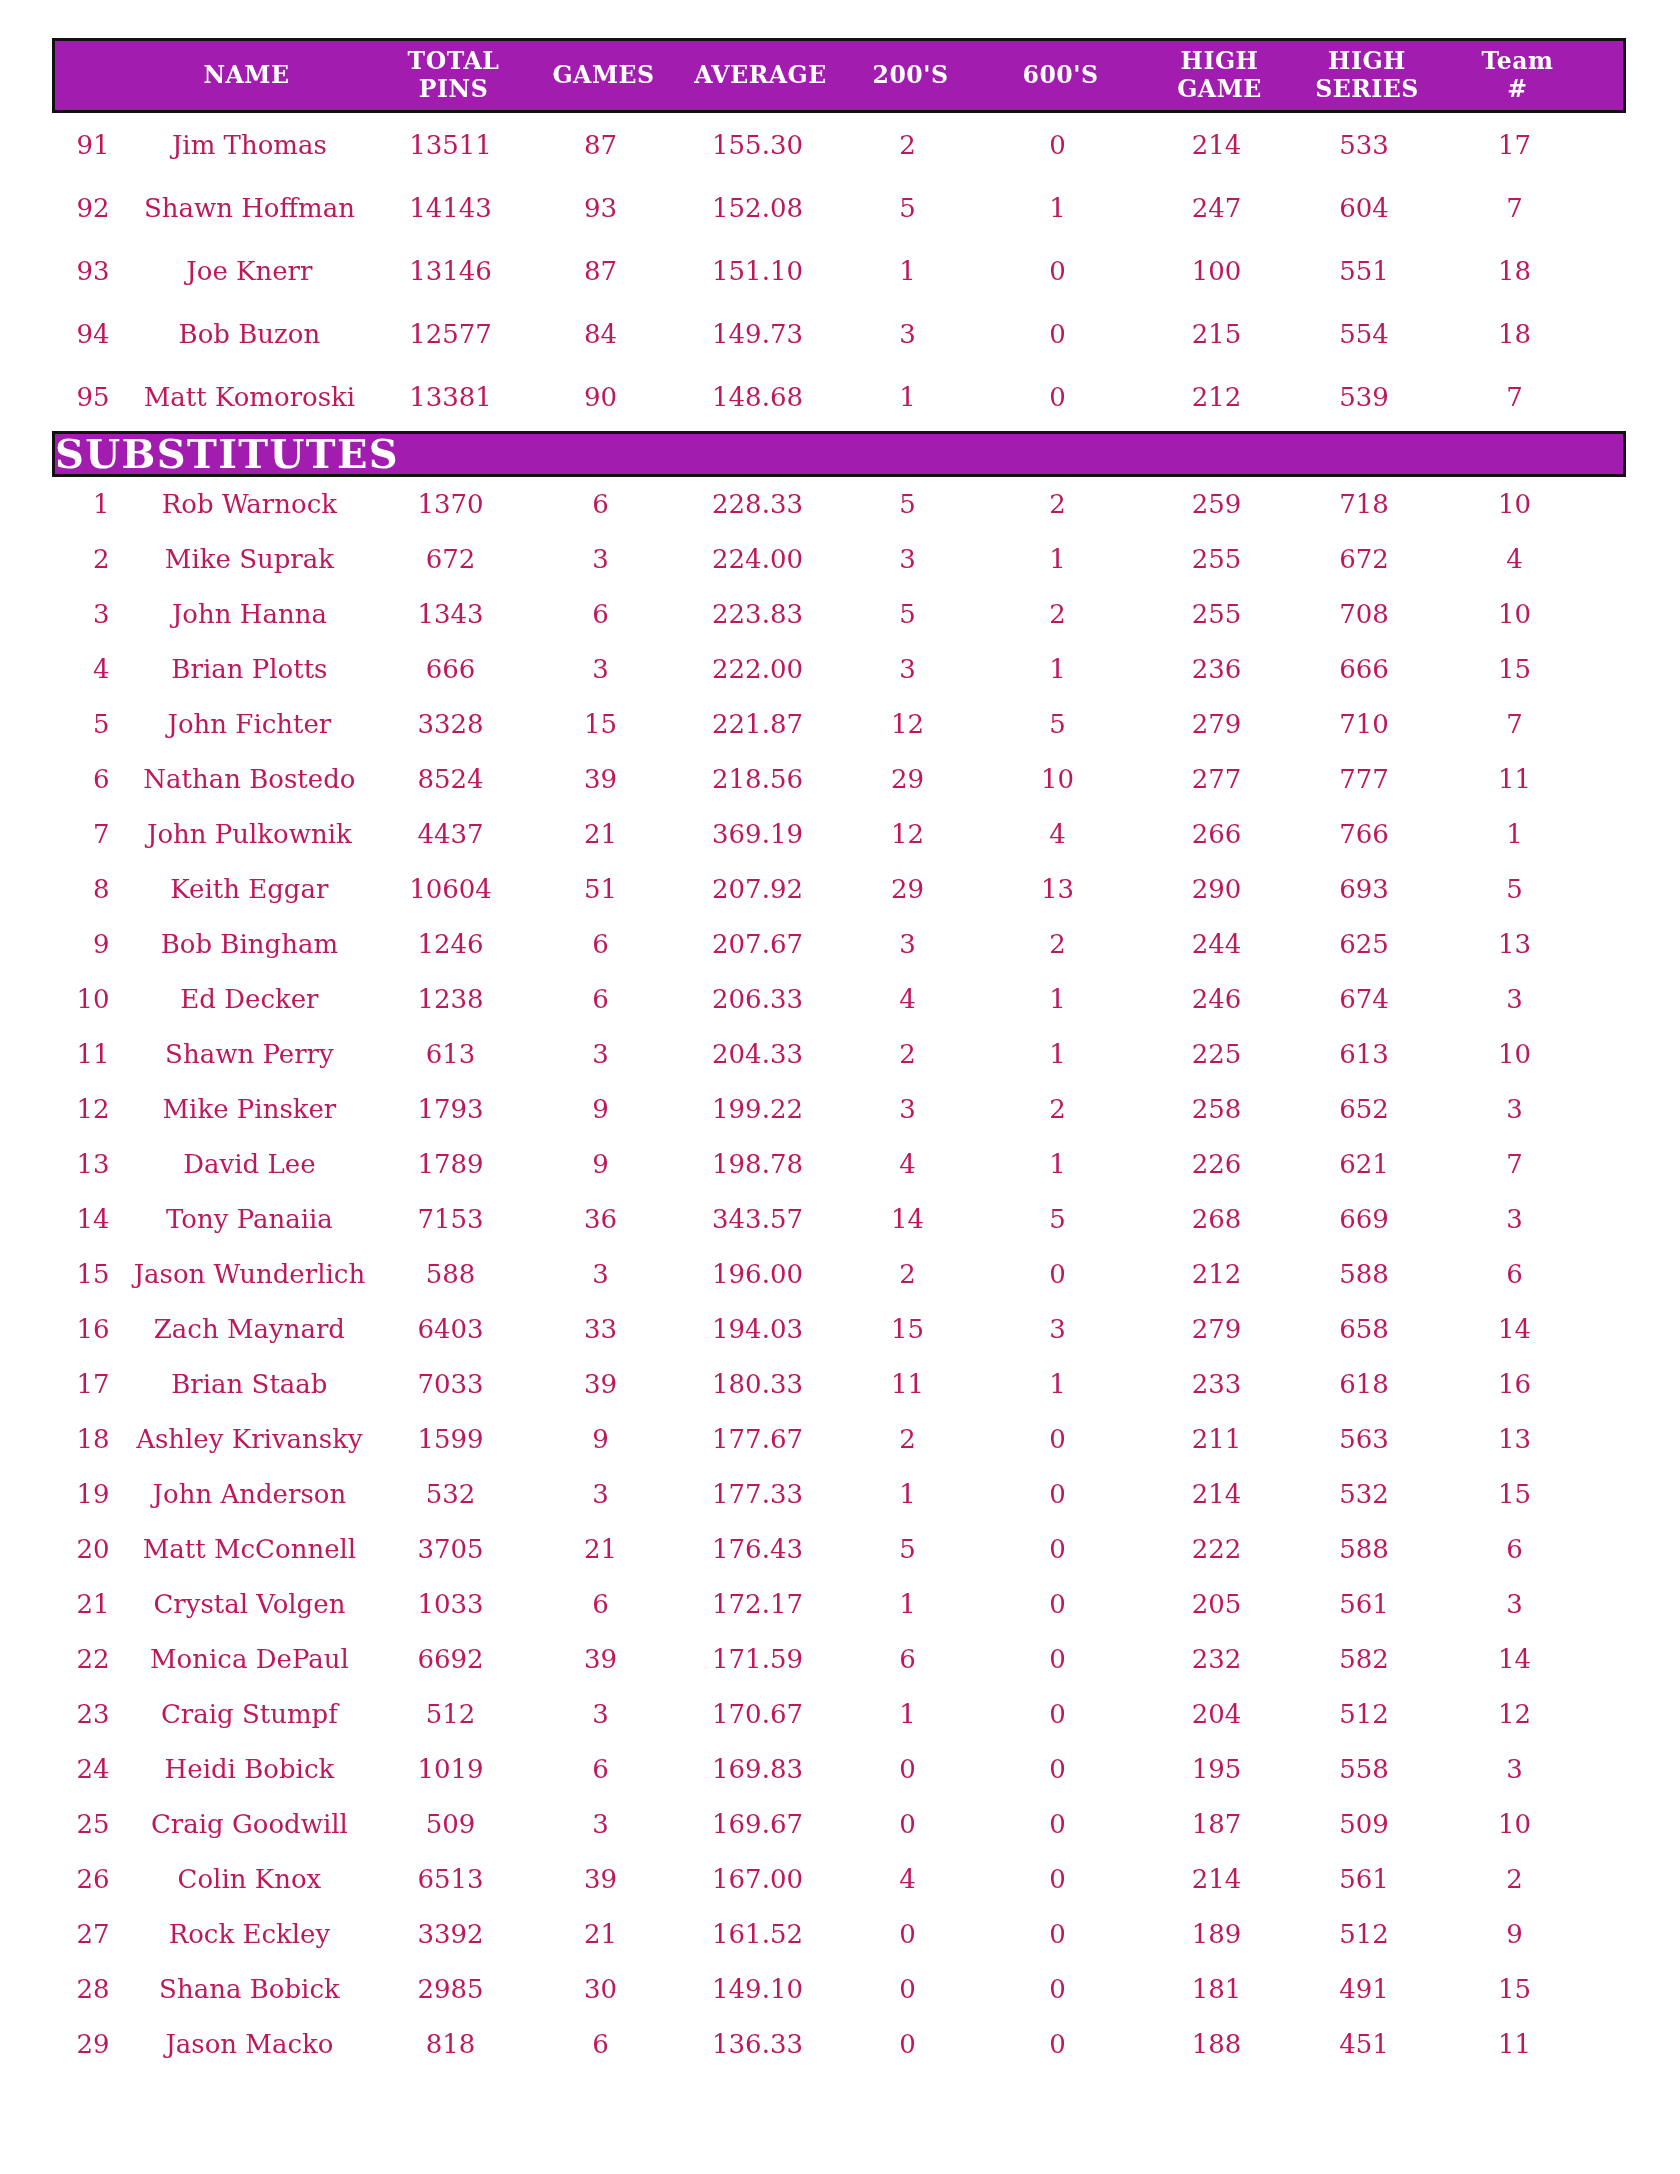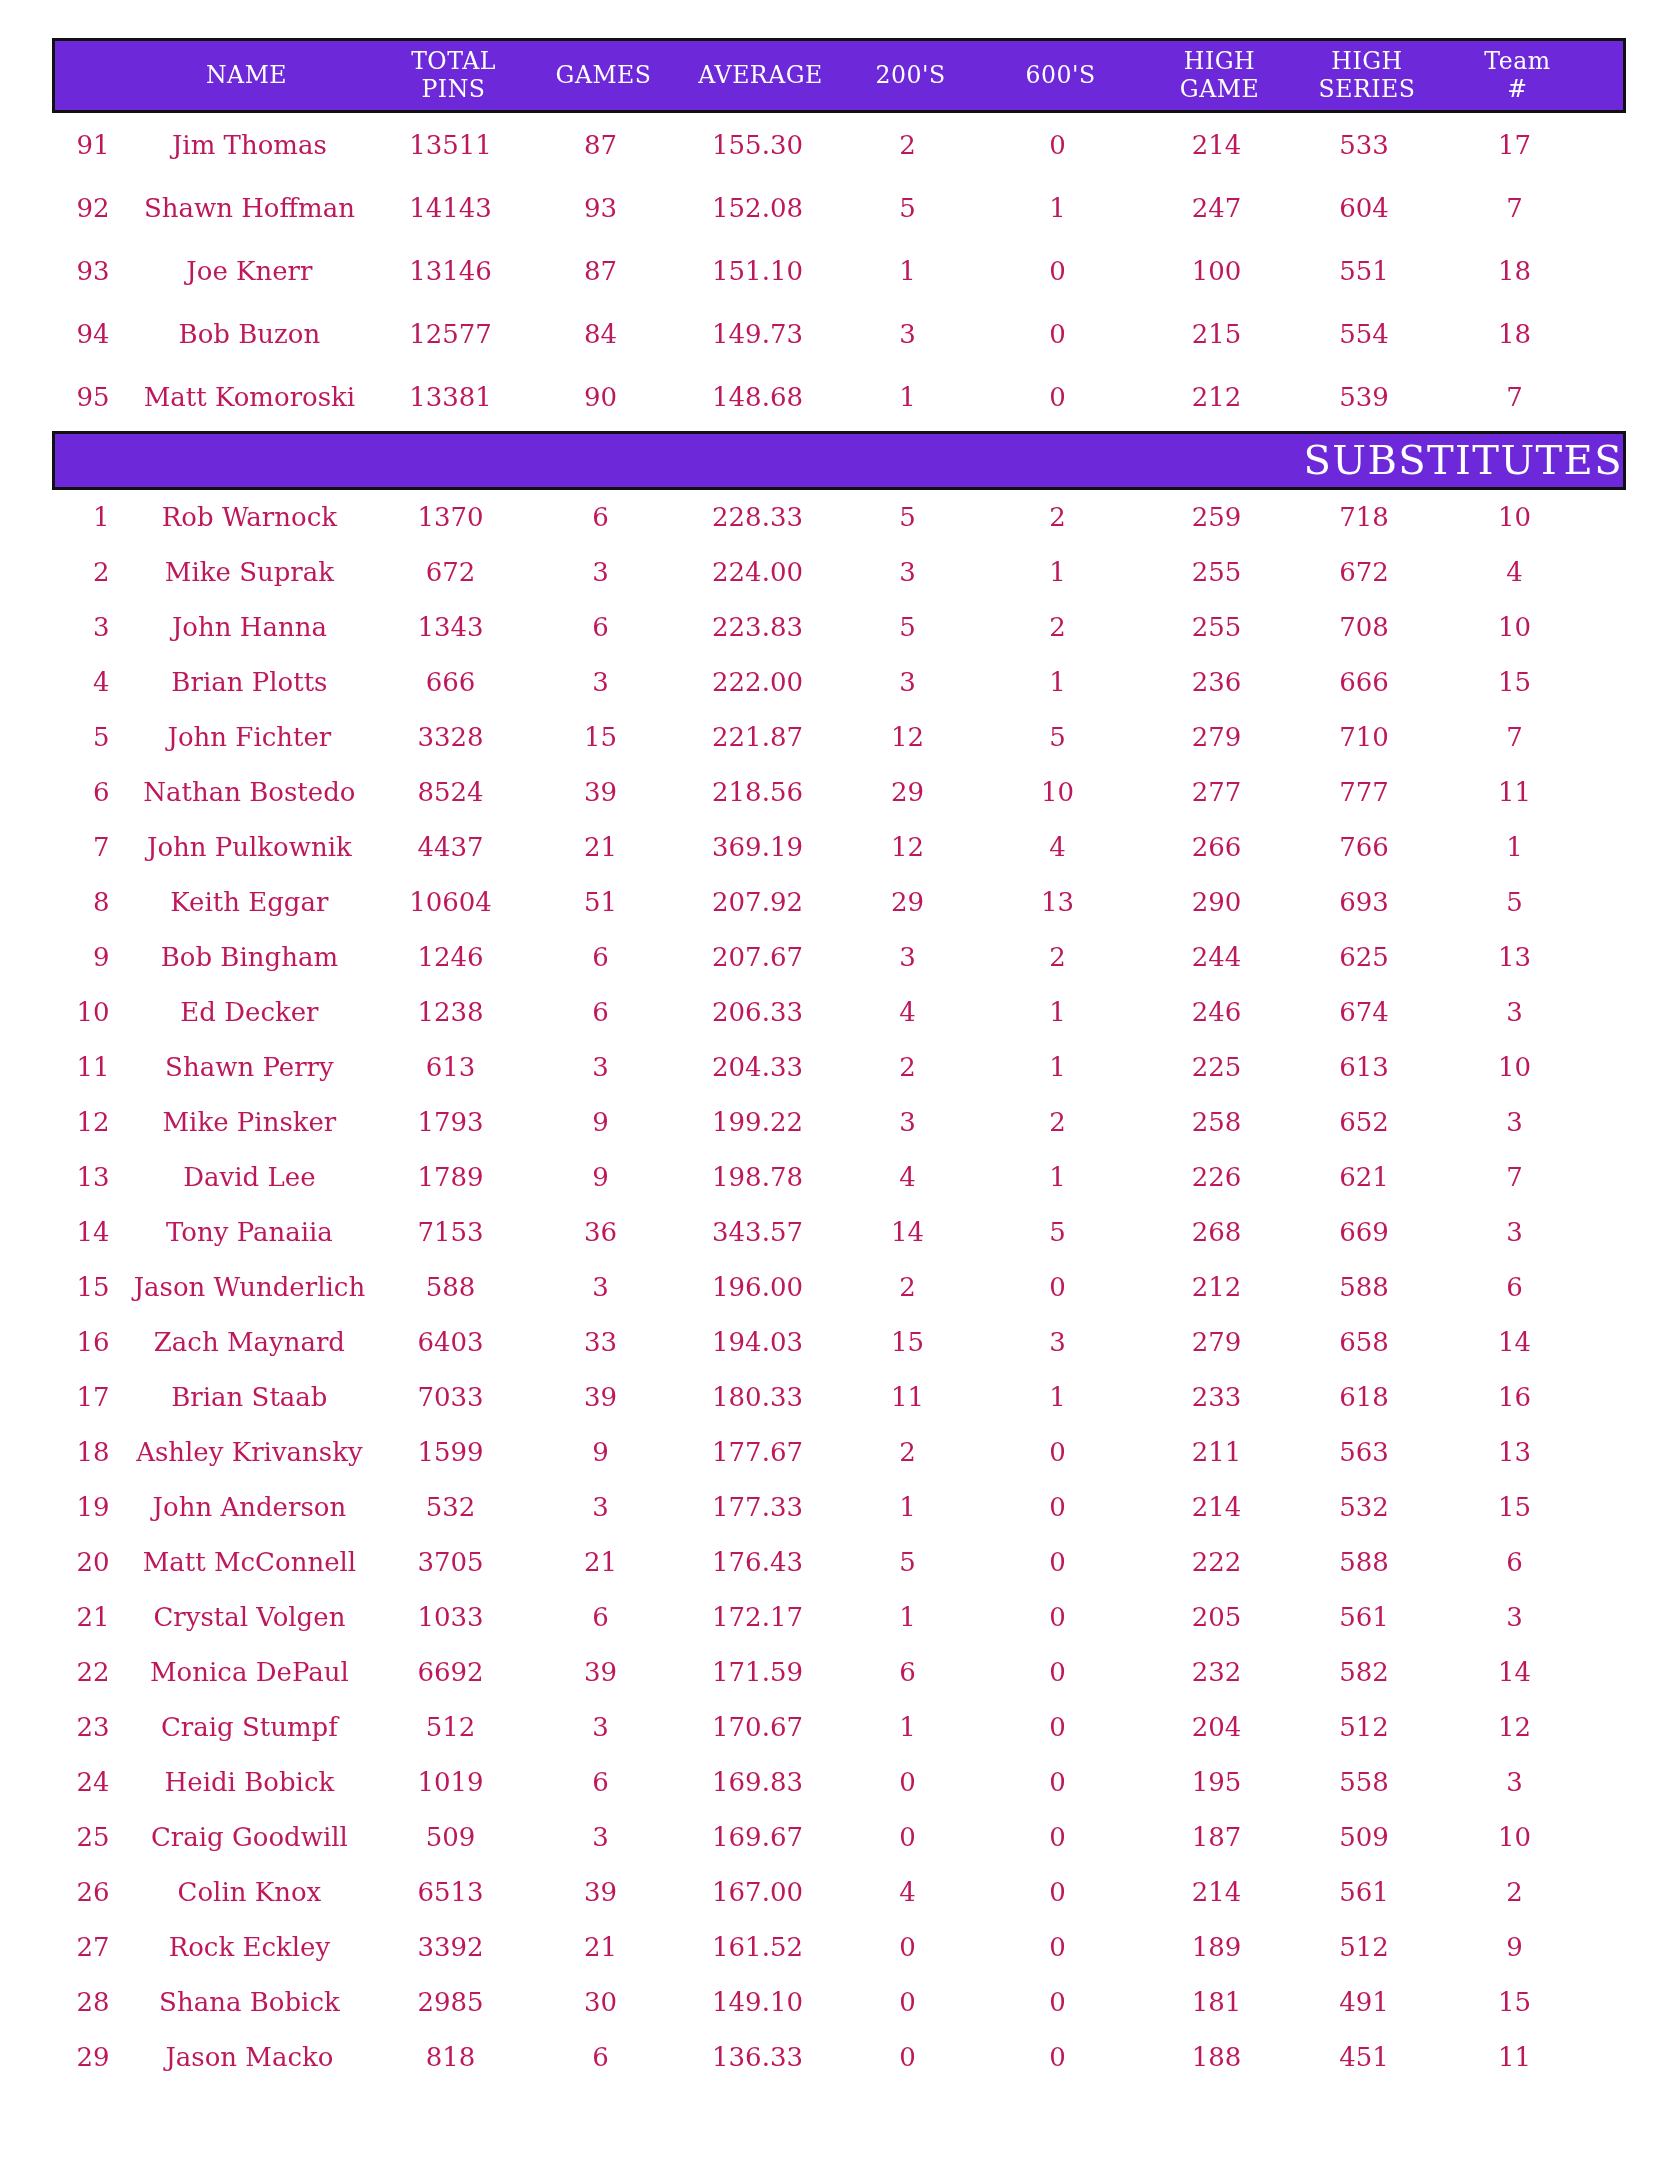--- a/index.html
+++ b/index.html
@@ -15,42 +15,42 @@
     left: 52px;
     top: 38px;
     width: 1574px;
   }
   .grid10 {
     display: grid;
     grid-template-columns: 64px 255px 159px 141px 173px 127px 173px 145px 150px 187px;
     align-items: center;
   }
   .band {
-    background: #6d28d9;
+    background: #a21caf;
     border: 3.6px solid #111111;
     box-sizing: border-box;
     color: #ffffff;
-    font-weight: normal;
+    font-weight: bold;
   }
   .header-band {
     height: 75px;
   }
   .hcell {
     text-align: center;
     font-size: 23.6px;
     line-height: 1.18;
     letter-spacing: 0.5px;
   }
   .hcell.team { padding-right: 36px; }
   .sub-band {
-    height: 59px;
+    height: 46px;
     margin-top: 1.8px;
     display: flex;
     align-items: center;
-    justify-content: flex-end;
+    justify-content: flex-start;
     font-size: 40px;
     letter-spacing: 1.4px;
     line-height: 1;
   }
   .rows { color: #be185d; }
   .rows .row { height: 63px; font-size: 26px; }
   .rows.subs .row { height: 55px; }
   .section-a { margin-top: 0.9px; }
   .cell { white-space: nowrap; }
   .cell.rank { text-align: right; padding-right: 6.4px; }

